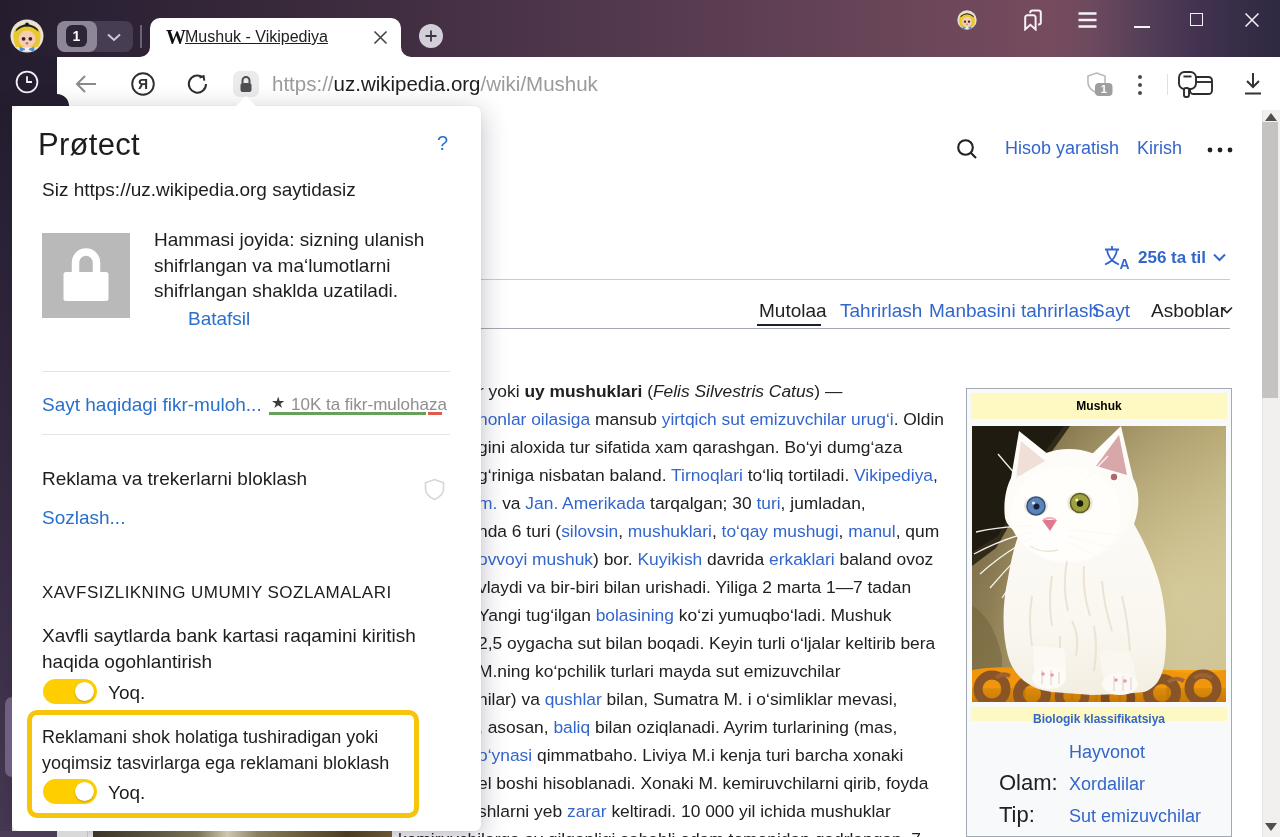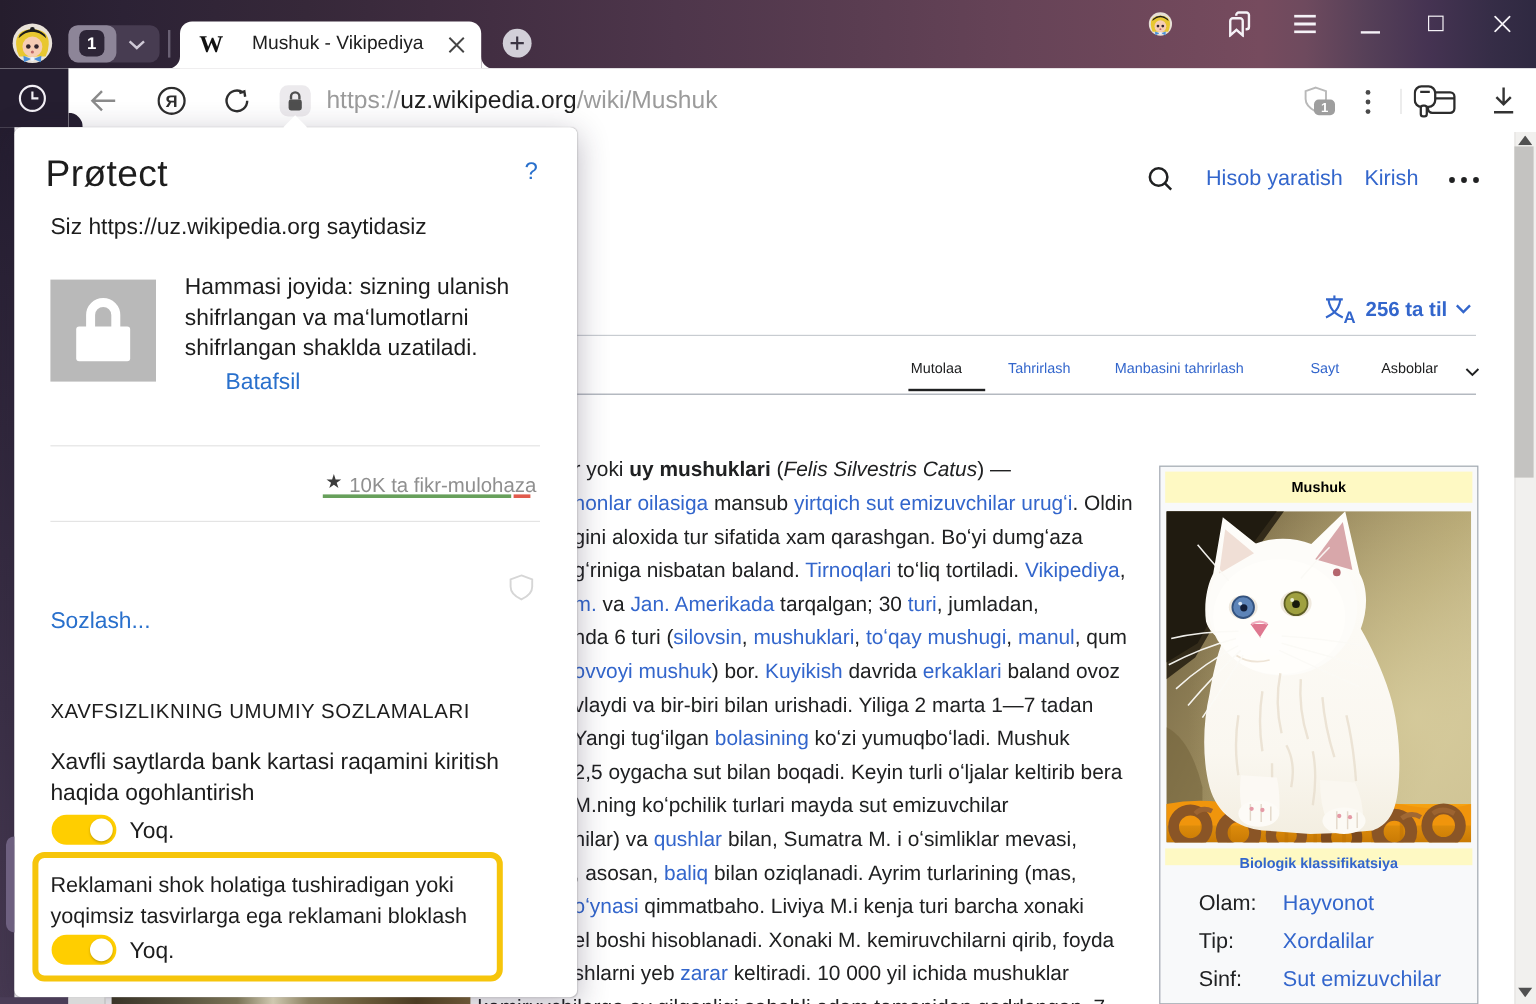--- a/index.html
+++ b/index.html
@@ -6,52 +6,52 @@
   html,body { width:1280px; height:837px; overflow:hidden; background:#fff;
     font-family:"Liberation Sans", sans-serif; }
   .abs { position:absolute; }
   #stage { position:relative; width:1280px; height:837px; overflow:hidden; }
 
   
   #titlebar { left:0; top:0; width:1280px; height:57px;
     background:linear-gradient(90deg,#251d2d 0%,#2c2235 8%,#362839 20%,#422e42 32%,#4e364b 44%,#5a3d51 56%,#664357 66%,#70485b 76%,#764b5e 82%,#6e4a5e 85%,#564058 89%,#453352 93%,#362d47 97%,#2f2941 100%); }
   #tab { left:150px; top:18px; width:251px; height:39px; background:#fff;
     border-radius:10px 10px 0 0; }
-  #tabtitle { left:210px; top:28px; font-size:16px; color:#202020; }
+  #tabtitle { left:185px; top:28px; font-size:16px; color:#202020;text-decoration:underline; }
   #chip { left:57px; top:21px; width:76px; height:31px; border-radius:8px; background:#473c51; }
   #chipleft { left:57px; top:21px; width:40px; height:31px; border-radius:8px; background:#8d8598; }
   #chipbadge { left:66px; top:25px; width:21px; height:22px; border-radius:6px; background:#2d2537;
     color:#fff; font-size:14px; font-weight:bold; text-align:center; line-height:22px; }
 
   
   #toolbar { left:0; top:57px; width:1280px; height:53px; background:#fff; }
   #sidebarsq { left:0; top:57px; width:57px; height:49px; background:#251e30; }
   #sidebarstrip { left:0; top:106px; width:12px; height:731px;
     background:linear-gradient(#241d2f,#473a52); }
   #lockchip { left:233px; top:71px; width:26px; height:26px; border-radius:7px; background:#eceaed; }
   #urltext { left:272px; top:72px; font-size:20.5px; color:#9b9b9b; }
   #urltext b { color:#202020; font-weight:normal; }
   #hisob { left:1005px; top:138px; font-size:18px; color:#3366cc; }
   #kirish { left:1137px; top:138px; font-size:18px; color:#3366cc; }
   #langrow { left:1138px; top:248px; font-size:17px; font-weight:bold; color:#3366cc; }
   #hr1 { left:462px; top:279px; width:768px; height:1px; background:#c8ccd1; }
   #hr2 { left:462px; top:328px; width:768px; height:1px; background:#a2a9b1; }
-  .tabitem { top:300px; font-size:12px; }
+  .tabitem { top:300px; font-size:19px; }
   #tabul { left:757px; top:324px; width:64px; height:2.4px; background:#202122; }
   .aline { font-size:17.4px; line-height:28px; color:#202122; white-space:nowrap; }
   .aline a { color:#3366cc; text-decoration:none; }
 
   
   #infobox { left:966px; top:388px; width:266px; height:449px; background:#f8f9fa;
     border:1px solid #a2a9b1; }
   .pinkbar { left:971px; width:256px; background:#fef9c3; text-align:center;
     font-weight:bold; font-size:12px; }
   #pink1 { top:393px; height:26px; line-height:26px; color:#000; }
   #pink2 { top:707px; height:14px; line-height:25px; color:#3366cc; }
-  .taxlab { font-size:18px; color:#202122; }
+  .taxlab { font-size:22px; color:#202122;margin-top:28px; }
   .taxval { font-size:18px; color:#3366cc; }
 
   
   #sctrack { left:1262px; top:110px; width:18px; height:727px; background:#f1f0ee; border-left:1px solid #e4e3e1; }
   #scthumb { left:1262px; top:122px; width:16px; height:276px; background:#c4c3c1; }
 
   
   #popup { left:12px; top:106px; width:469px; height:725px; background:#fff;
     border-radius:6px; box-shadow:0 6px 26px rgba(40,30,60,0.30), 0 0 1px rgba(0,0,0,0.18); }
   #notch { left:227px; top:-7px; width:14px; height:14px; background:#fff; transform:rotate(45deg); }
@@ -411,25 +411,27 @@
     <div id="phelp" class="pop plink">?</div>
     <div id="psite" class="pop">Siz https://uz.wikipedia.org saytidasiz</div>
     <div id="locksq" class="pop"></div>
     <svg class="pop" style="left:51px;top:139px" width="46" height="58" viewBox="0 0 46 58">
       <path d="M12.5 28 V17.5 A10.5 10.5 0 0 1 33.5 17.5 V28" stroke="#fff" stroke-width="7.5" fill="none"></path>
       <rect x="0.5" y="27" width="45" height="29" rx="2.5" fill="#fff"></rect>
     </svg>
     <div id="ptext1" class="pop">Hammasi joyida: sizning ulanish<br>shifrlangan va ma‘lumotlarni<br>shifrlangan shaklda uzatiladi.</div>
     <div id="batafsil" class="pop plink">Batafsil</div>
     <div class="pdiv pop" style="top:265px"></div>
+    <div id="psayt" class="pop plink">Sayt haqidagi fikr-muloh...</div>
     <div id="pstar" class="pop">★</div>
     <div id="pgray" class="pop">10K ta fikr-mulohaza</div>
     <div id="ugreen" class="pop"></div>
     <div id="ured" class="pop"></div>
     <div class="pdiv pop" style="top:328px"></div>
+    <div id="preklama" class="pop">Reklama va trekerlarni bloklash</div>
     <svg class="pop" style="left:412px;top:372px" width="21" height="23" viewBox="0 0 21 23">
       <path d="M10.5 1.5 L19.5 4.8 V11 Q19.5 17.5 10.5 21.5 Q1.5 17.5 1.5 11 V4.8 Z" stroke="#d6d6d6" stroke-width="1.6" fill="none"></path>
     </svg>
     <div id="psozlash" class="pop plink">Sozlash...</div>
     <div id="phead" class="pop">XAVFSIZLIKNING UMUMIY SOZLAMALARI</div>
     <div id="pxavfli" class="pop">Xavfli saytlarda bank kartasi raqamini kiritish<br>haqida ogohlantirish</div>
     <div id="tog1" class="pop toggle">
         <div class="knob"></div>
       </div>
     <div id="yoq1" class="pop">Yoq.</div>

